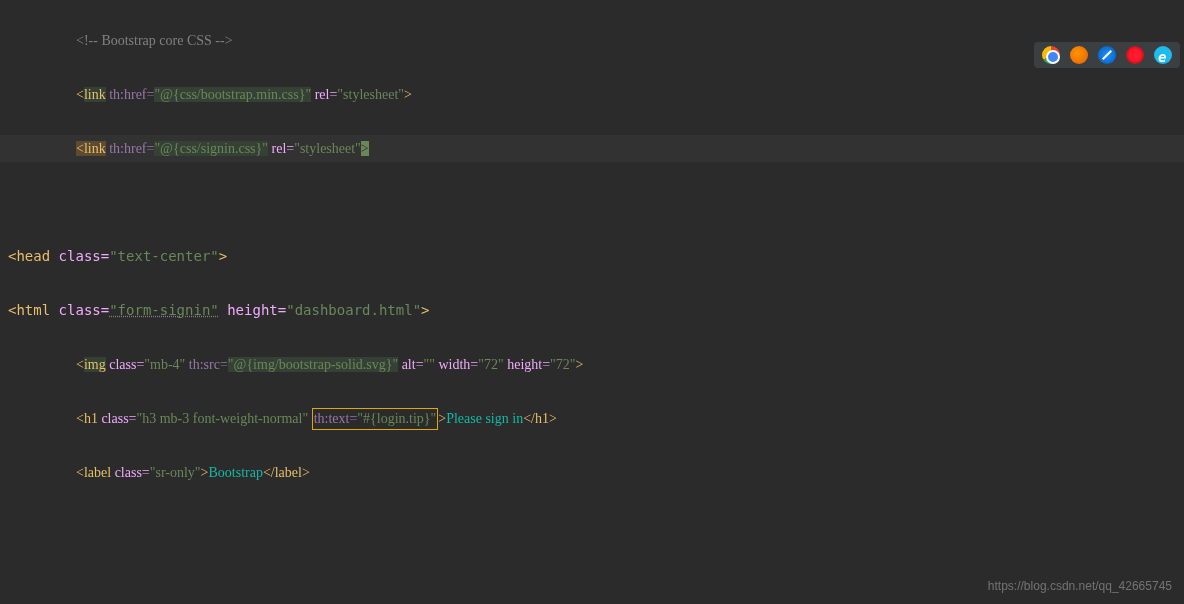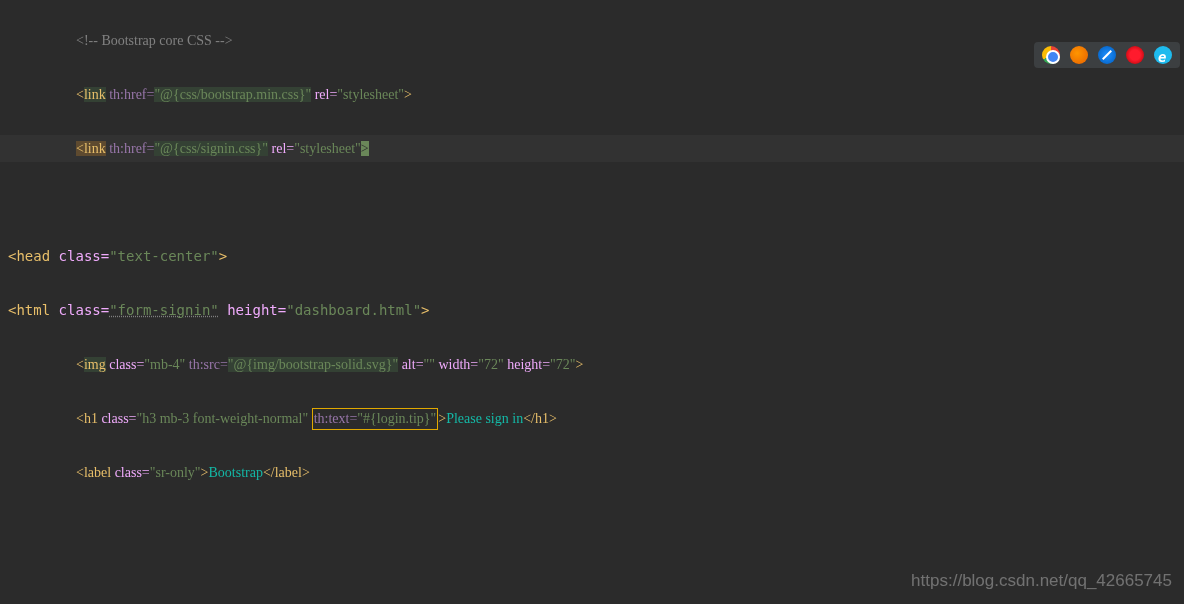--- a/index.html
+++ b/index.html
@@ -35,23 +35,23 @@
   .hl-tag-bg { background: #344134; }
   .line-hl { background: #323232; }
   .boxed {
     border: 1px solid #e0a800;
     padding: 0 1px;
     display: inline-block;
     line-height: 20px;
   }
   .watermark {
     position: absolute;
-    bottom: 10px;
+    bottom: 4px;
     right: 12px;
-    font-size: 17px;
+    font-size: 12px;
     color: rgba(200,200,200,0.45);
     font-family: sans-serif;
   }
   .browser-icons {
     position: absolute;
     top: 42px;
     right: 4px;
     background: #3c3f41;
     padding: 4px 8px;
     border-radius: 4px;

